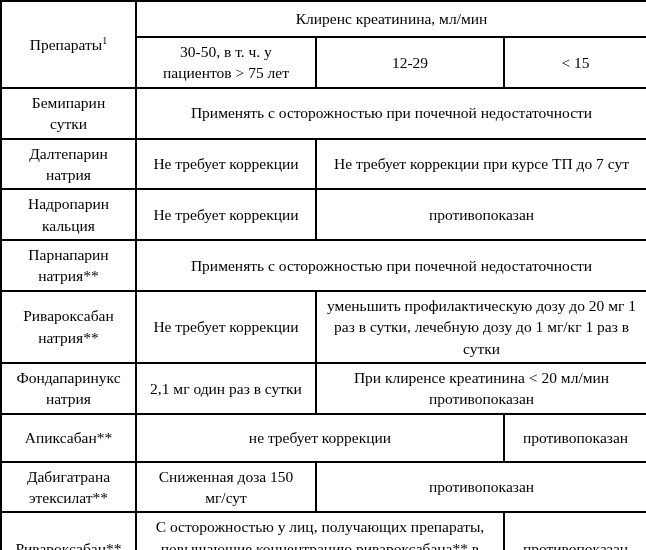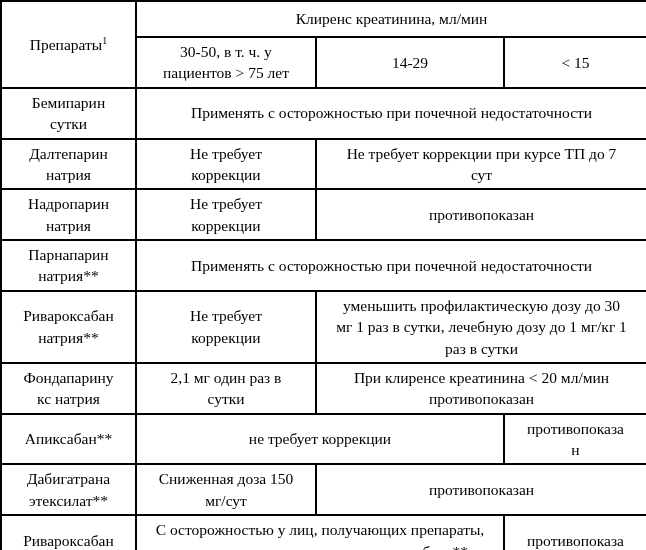--- a/index.html
+++ b/index.html
@@ -19,21 +19,21 @@
     table-layout: fixed;
     width: 646px;
     margin: 0;
   }
   table.dosing td {
     border: 2px solid #000000;
     text-align: center;
     vertical-align: middle;
     font-size: 15.5px;
     line-height: 1.38;
-    padding: 3px 18px;
+    padding: 3px 10px;
     overflow: hidden;
     word-wrap: break-word;
   }
   col.c-drug  { width: 135px; }
   col.c-r1    { width: 180px; }
   col.c-r2    { width: 188px; }
   col.c-r3    { width: 143px; }
 
   tr.h-top td   { height: 28px; }
   tr.h-sub td   { height: 40px; }
@@ -60,50 +60,50 @@
 
     <tr class="h-top">
       <td rowspan="2">
         <span>Препараты</span><sup>1</sup>
       </td>
       <td colspan="3">Клиренс креатинина, мл/мин</td>
     </tr>
 
     <tr class="h-sub">
       <td>30-50, в т. ч. у пациентов &gt; 75 лет</td>
-      <td>14-29</td>
+      <td>12-29</td>
       <td>&lt; 15</td>
     </tr>
 
     <tr class="r-std">
       <td>Бемипарин сутки</td>
       <td colspan="3">Применять с осторожностью при почечной недостаточности</td>
     </tr>
 
     <tr class="r-std">
       <td>Далтепарин натрия</td>
       <td>Не требует коррекции</td>
       <td colspan="2">Не требует коррекции при курсе ТП до 7 сут</td>
     </tr>
 
     <tr class="r-std">
-      <td>Надропарин натрия</td>
+      <td>Надропарин кальция</td>
       <td>Не требует коррекции</td>
       <td colspan="2">противопоказан</td>
     </tr>
 
     <tr class="r-std">
       <td>Парнапарин натрия**</td>
       <td colspan="3">Применять с осторожностью при почечной недостаточности</td>
     </tr>
 
     <tr class="r-tall">
       <td>Ривароксабан натрия**</td>
       <td>Не требует коррекции</td>
-      <td colspan="2">уменьшить профилактическую дозу до 30 мг 1 раз в сутки, лечебную дозу до 1 мг/кг 1 раз в сутки</td>
+      <td colspan="2">уменьшить профилактическую дозу до 20 мг 1 раз в сутки, лечебную дозу до 1 мг/кг 1 раз в сутки</td>
     </tr>
 
     <tr class="r-std">
       <td>Фондапаринукс натрия</td>
       <td>2,1 мг один раз в сутки</td>
       <td colspan="2">При клиренсе креатинина &lt; 20 мл/мин противопоказан</td>
     </tr>
 
     <tr class="r-std">
       <td>Апиксабан**</td>

